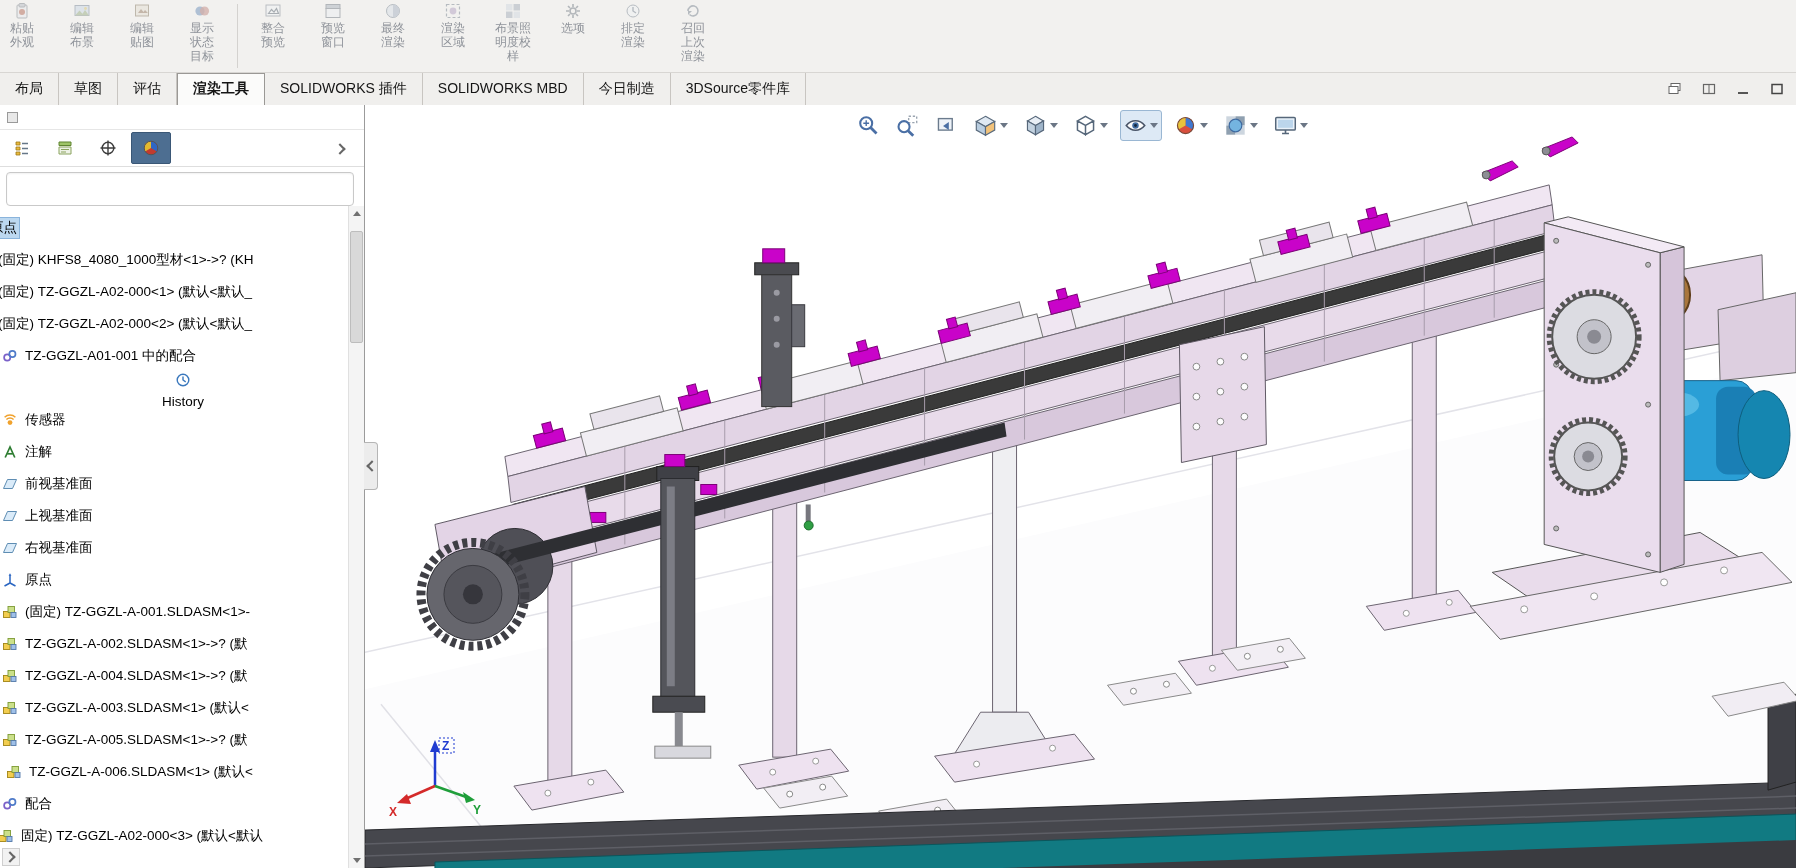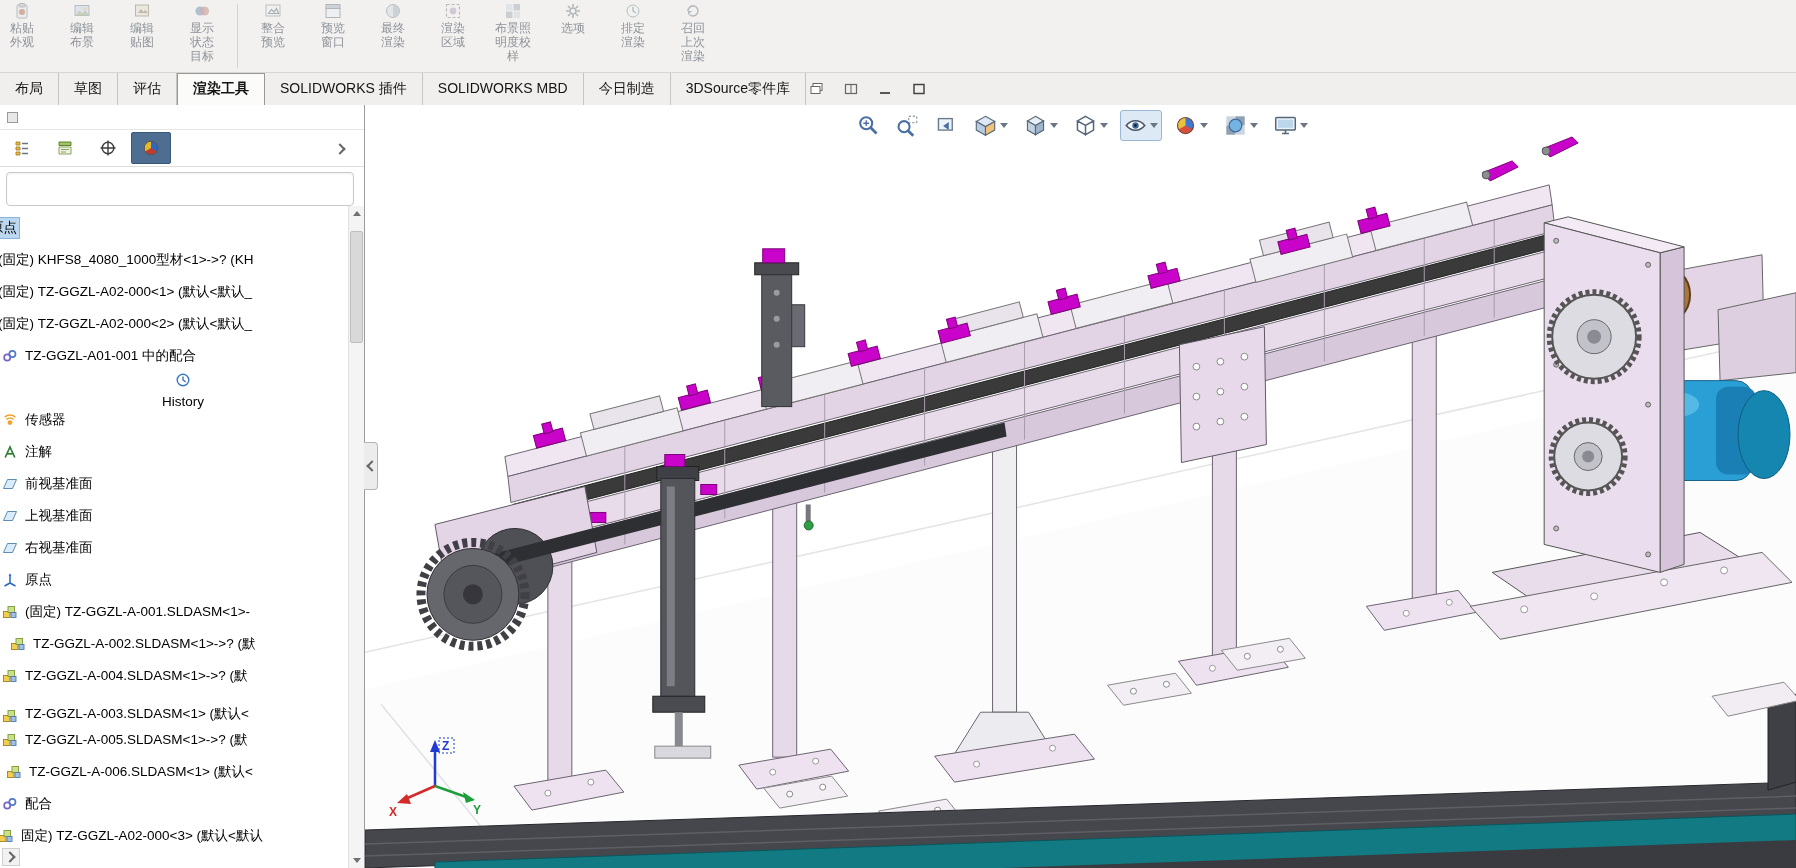--- a/index.html
+++ b/index.html
@@ -10,21 +10,21 @@
   }
   
   .ribbon{height:72px;background:#f2f1ef;border-bottom:1px solid #d8d6d3;display:flex;overflow:hidden}
   .ribbon-buttons{display:flex;align-items:stretch;margin-left:-8px}
   .rbtn{min-width:46px;padding:2px 7px 0;display:flex;flex-direction:column;align-items:center;gap:1px;cursor:pointer}
   .rbtn .icn svg{display:block}
   .rbtn.disabled .icn{opacity:.65;filter:grayscale(.35)}
   .rlines{font-size:12px;line-height:14px;color:#8f939a;text-align:center;white-space:nowrap}
   .rsep{width:1px;background:#d4d2cf;margin:4px 5px}
   
-  .tabbar{height:32px;background:#f0efed;border-bottom:1px solid #a7a5a2;display:flex;align-items:flex-end}
+  .tabbar{height:32px;background:#f0efed;border-bottom:1px solid #a7a5a2;display:flex;justify-content:space-between;align-items:flex-end}
   .tabs{display:flex;height:100%}
   .tab{padding:0 15px;line-height:30px;font-size:14px;color:#151515;border-right:1px solid #c8c5c1;cursor:pointer;white-space:nowrap}
   .tab.active{background:#fbfbfa;border:1px solid #9a9895;border-bottom:none;font-weight:bold;line-height:29px}
   .wincontrols{display:flex;align-items:center;gap:12px;padding-right:8px;height:100%}
   .wc{width:22px;height:20px;display:flex;align-items:center;justify-content:center;cursor:pointer}
   
   .main{position:absolute;top:105px;left:0;right:0;bottom:0;display:flex}
   
   .panel{width:364px;flex:0 0 364px;background:#fff;border-right:1px solid #9b9b9b;position:relative;overflow:hidden}
   .panel-tabstrip{height:24px;border-bottom:1px solid #e6e6e6;display:flex;align-items:center;padding-left:7px}
@@ -398,41 +398,41 @@
           <div class="trow" style="margin-left: 0px;">
             <span class="icn tic">
               <svg width="16" height="16" viewBox="0 0 16 16">
                 <rect x="1.5" y="7.5" width="6.5" height="6" fill="#f2cd4f" stroke="#a08414" stroke-width="0.9"></rect>
                 <rect x="6" y="2.5" width="6.5" height="6" fill="#cbe08a" stroke="#7d9a33" stroke-width="0.9"></rect>
                 <rect x="9" y="8.5" width="5" height="5" fill="#9fc0e8" stroke="#5379a8" stroke-width="0.9"></rect>
               </svg>
             </span>
             <span class="tlabel">(固定) TZ-GGZL-A-001.SLDASM&lt;1&gt;-</span>
           </div>
-          <div class="trow" style="margin-left: 8px;">
+          <div class="trow" style="margin-left: 0px;">
             <span class="icn tic">
               <svg width="16" height="16" viewBox="0 0 16 16">
                 <rect x="1.5" y="7.5" width="6.5" height="6" fill="#f2cd4f" stroke="#a08414" stroke-width="0.9"></rect>
                 <rect x="6" y="2.5" width="6.5" height="6" fill="#cbe08a" stroke="#7d9a33" stroke-width="0.9"></rect>
                 <rect x="9" y="8.5" width="5" height="5" fill="#9fc0e8" stroke="#5379a8" stroke-width="0.9"></rect>
               </svg>
             </span>
             <span class="tlabel">TZ-GGZL-A-002.SLDASM&lt;1&gt;-&gt;? (默</span>
           </div>
           <div class="trow" style="margin-left: 0px;">
             <span class="icn tic">
               <svg width="16" height="16" viewBox="0 0 16 16">
                 <rect x="1.5" y="7.5" width="6.5" height="6" fill="#f2cd4f" stroke="#a08414" stroke-width="0.9"></rect>
                 <rect x="6" y="2.5" width="6.5" height="6" fill="#cbe08a" stroke="#7d9a33" stroke-width="0.9"></rect>
                 <rect x="9" y="8.5" width="5" height="5" fill="#9fc0e8" stroke="#5379a8" stroke-width="0.9"></rect>
               </svg>
             </span>
             <span class="tlabel">TZ-GGZL-A-004.SLDASM&lt;1&gt;-&gt;? (默</span>
           </div>
-          <div class="trow" style="margin-left: 0px; align-items: flex-end;">
+          <div class="trow" style="margin-left: 0px;">
             <span class="icn tic">
               <svg width="16" height="16" viewBox="0 0 16 16">
                 <rect x="1.5" y="7.5" width="6.5" height="6" fill="#f2cd4f" stroke="#a08414" stroke-width="0.9"></rect>
                 <rect x="6" y="2.5" width="6.5" height="6" fill="#cbe08a" stroke="#7d9a33" stroke-width="0.9"></rect>
                 <rect x="9" y="8.5" width="5" height="5" fill="#9fc0e8" stroke="#5379a8" stroke-width="0.9"></rect>
               </svg>
             </span>
             <span class="tlabel">TZ-GGZL-A-003.SLDASM&lt;1&gt; (默认&lt;</span>
           </div>
           <div class="trow" style="margin-left: 0px;">

